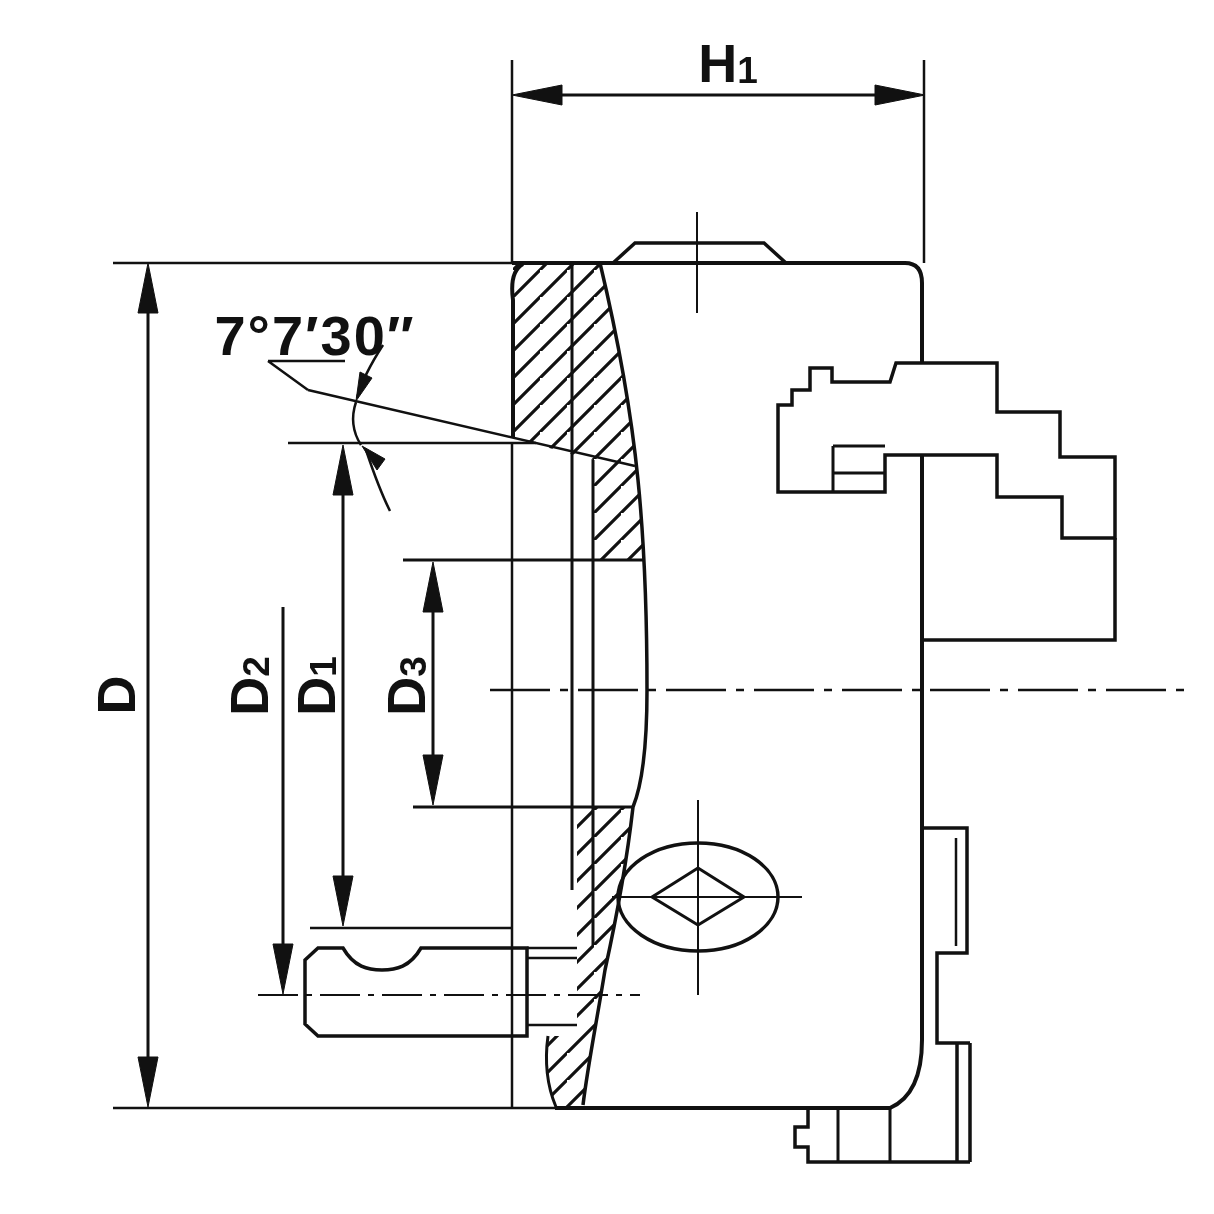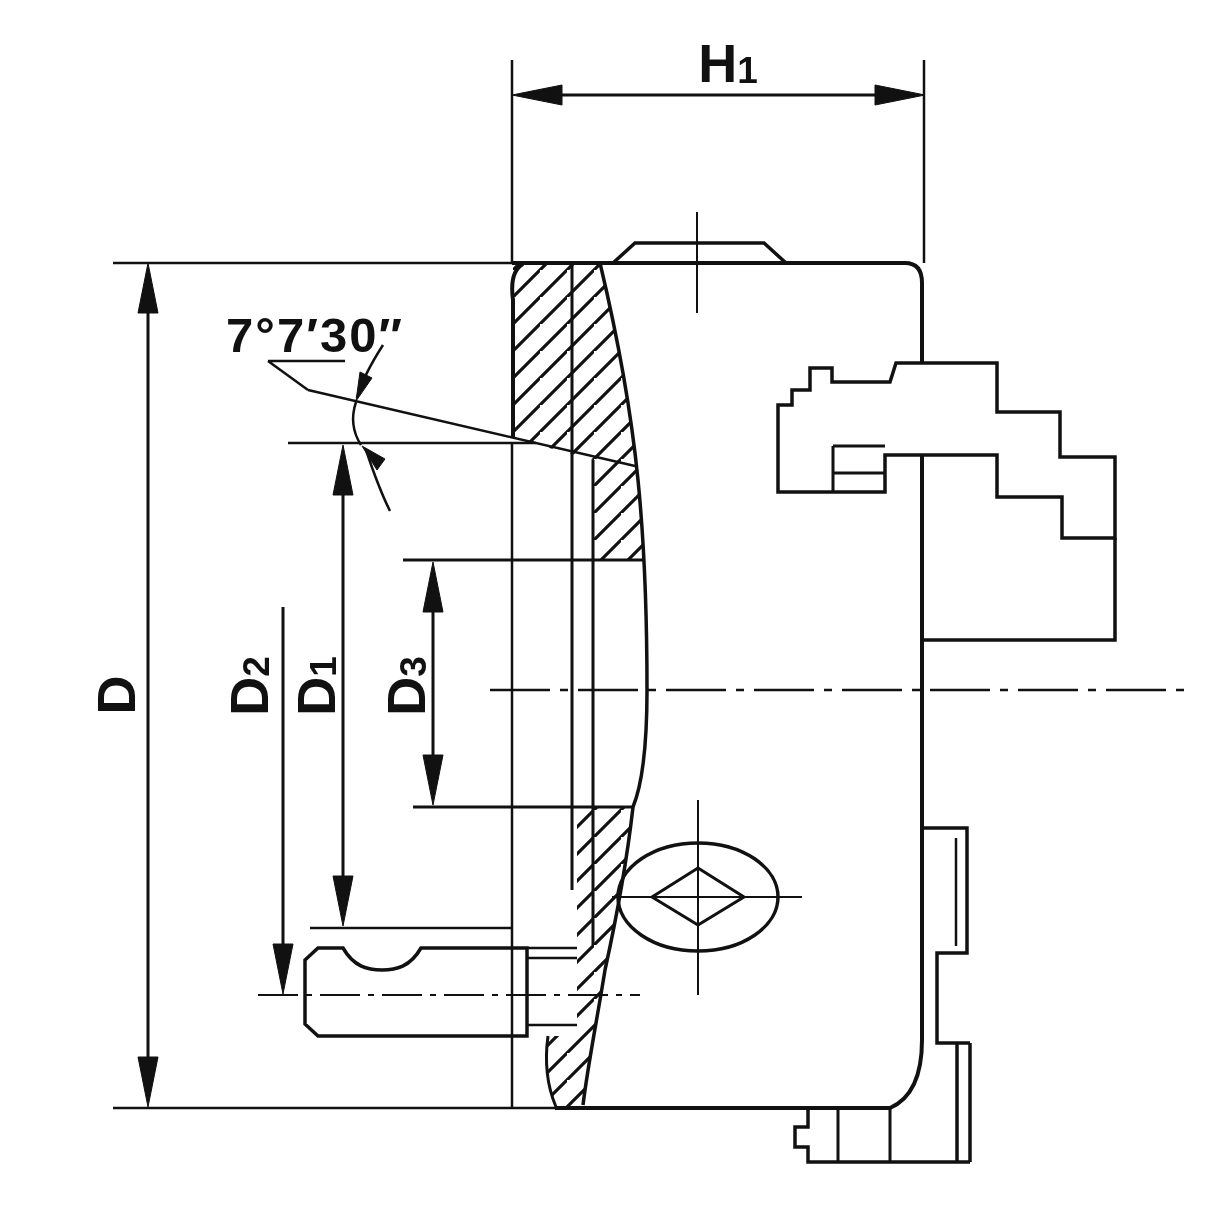--- a/index.html
+++ b/index.html
@@ -5,21 +5,21 @@
   html,body{margin:0;padding:0;background:#fff;}
   .stage{position:relative;width:1214px;height:1214px;background:#fff;overflow:hidden;
          font-family:"Liberation Sans", sans-serif;}
   .stage svg{position:absolute;left:0;top:0;}
   .dim-label{position:absolute;color:#111;font-weight:bold;white-space:nowrap;
              display:flex;align-items:flex-start;line-height:1;}
   .dim-label .main{font-size:54px;}
   .dim-label .sub{font-size:37px;transform:translateY(16px);}
   .rot{transform:translate(-50%,-50%) rotate(-90deg);}
   .norot{transform:translate(-50%,-50%);}
-  .angle-label{position:absolute;color:#111;font-weight:bold;font-size:49px;
+  .angle-label{position:absolute;color:#111;font-weight:bold;font-size:56px;
                transform:translate(-50%,-50%);letter-spacing:2px;white-space:nowrap;}
 </style>
 </head>
 <body>
 
 <div class="stage">
 
 <svg width="1214" height="1214" viewBox="0 0 1214 1214">
   <defs>
     <pattern id="hatch" patternUnits="userSpaceOnUse" width="27" height="27">

